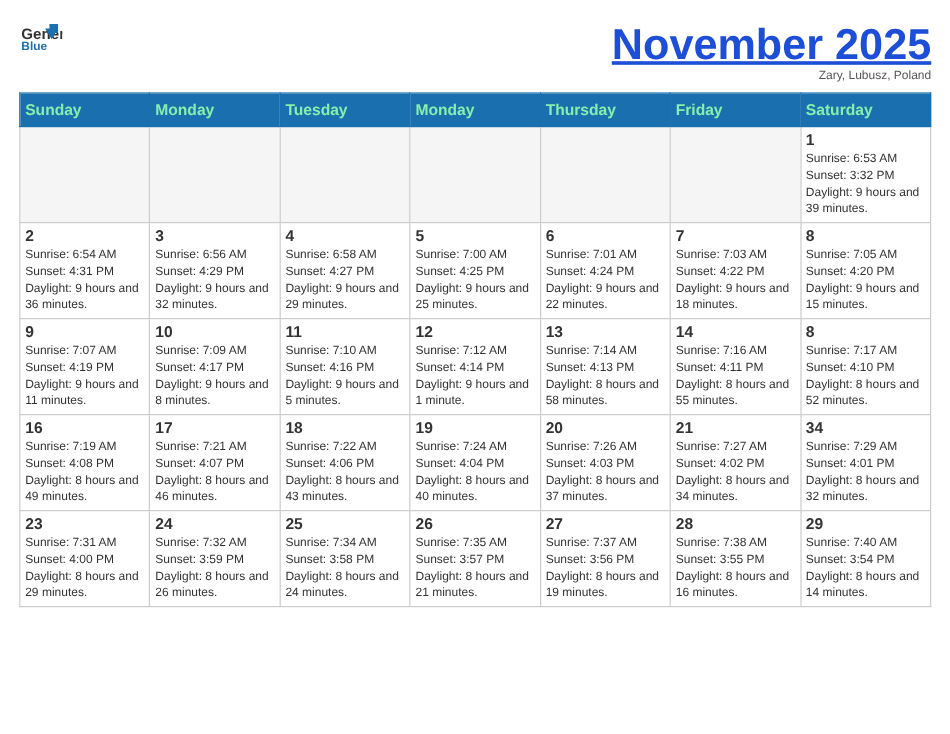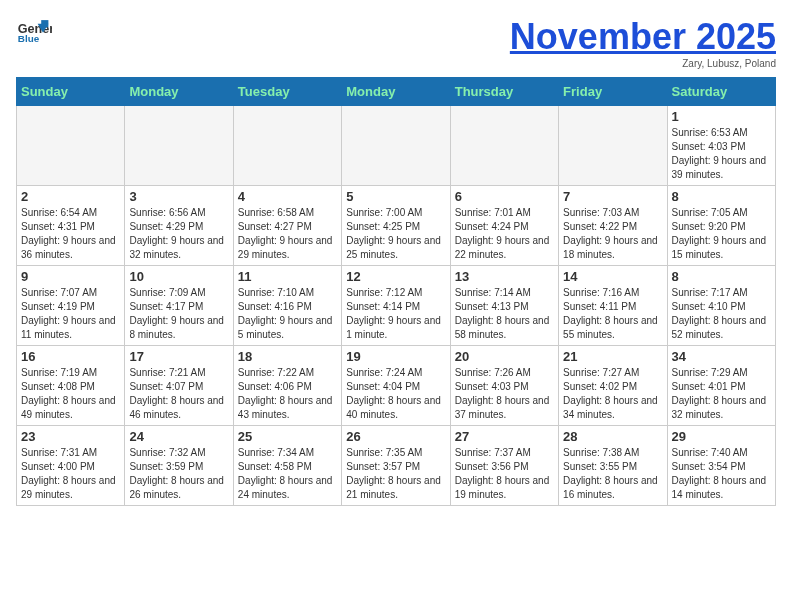--- a/index.html
+++ b/index.html
@@ -112,21 +112,21 @@
   <tr>
         <td class="empty"></td>
         <td class="empty"></td>
         <td class="empty"></td>
         <td class="empty"></td>
         <td class="empty"></td>
         <td class="empty"></td>
         <td>
           <span class="day-number">1</span>
           <div class="day-info">Sunrise: 6:53 AM
-Sunset: 4:03 PM
+Sunset: 3:32 PM
 Daylight: 9 hours
 and 39 minutes.</div>
         </td>
       </tr>
       <tr>
         <td>
           <span class="day-number">2</span>
           <div class="day-info">Sunrise: 6:54 AM
 Sunset: 4:31 PM
 Daylight: 9 hours
@@ -163,21 +163,21 @@
         <td>
           <span class="day-number">7</span>
           <div class="day-info">Sunrise: 7:03 AM
 Sunset: 4:22 PM
 Daylight: 9 hours
 and 18 minutes.</div>
         </td>
         <td>
           <span class="day-number">8</span>
           <div class="day-info">Sunrise: 7:05 AM
-Sunset: 9:20 PM
+Sunset: 4:20 PM
 Daylight: 9 hours
 and 15 minutes.</div>
         </td>
       </tr>
       <tr>
         <td>
           <span class="day-number">9</span>
           <div class="day-info">Sunrise: 7:07 AM
 Sunset: 4:19 PM
 Daylight: 9 hours
@@ -288,21 +288,21 @@
         <td>
           <span class="day-number">24</span>
           <div class="day-info">Sunrise: 7:32 AM
 Sunset: 3:59 PM
 Daylight: 8 hours
 and 26 minutes.</div>
         </td>
         <td>
           <span class="day-number">25</span>
           <div class="day-info">Sunrise: 7:34 AM
-Sunset: 4:58 PM
+Sunset: 3:58 PM
 Daylight: 8 hours
 and 24 minutes.</div>
         </td>
         <td>
           <span class="day-number">26</span>
           <div class="day-info">Sunrise: 7:35 AM
 Sunset: 3:57 PM
 Daylight: 8 hours
 and 21 minutes.</div>
         </td>

